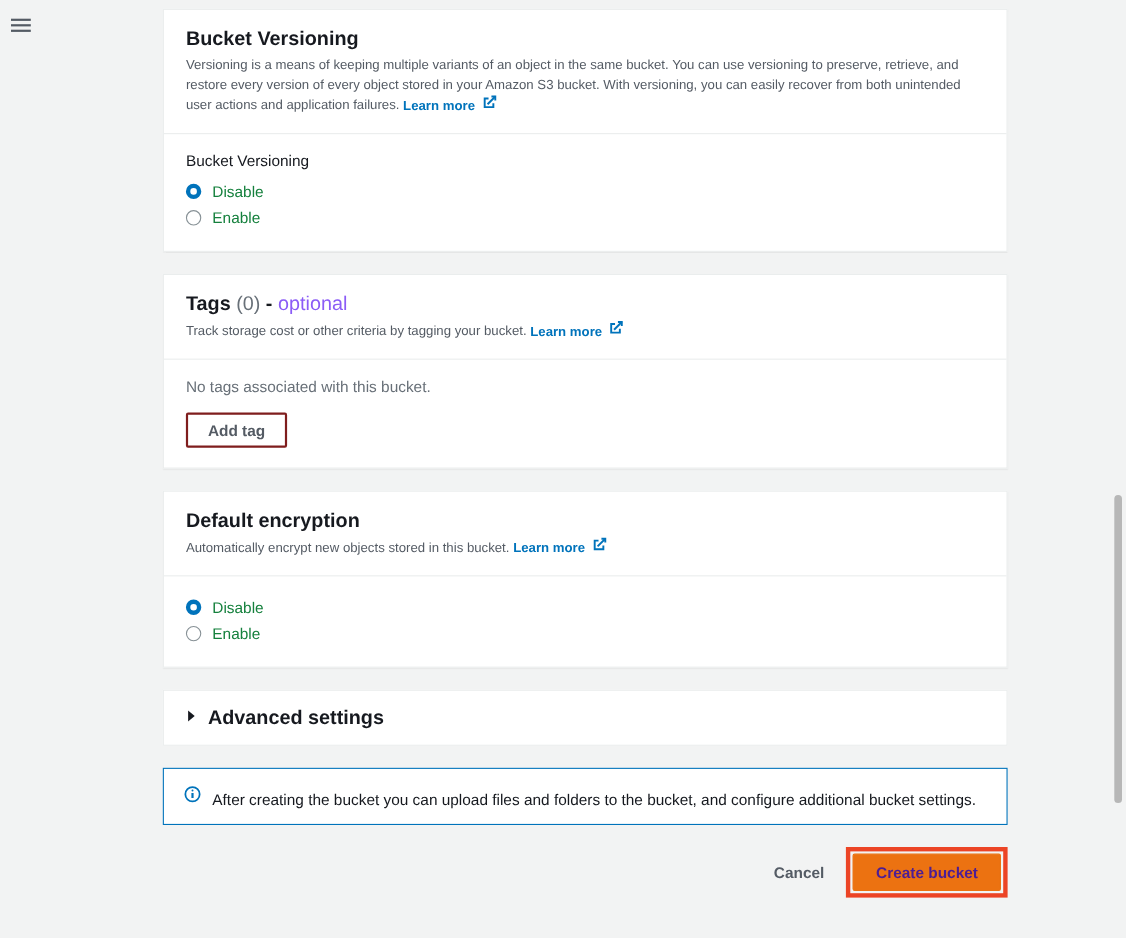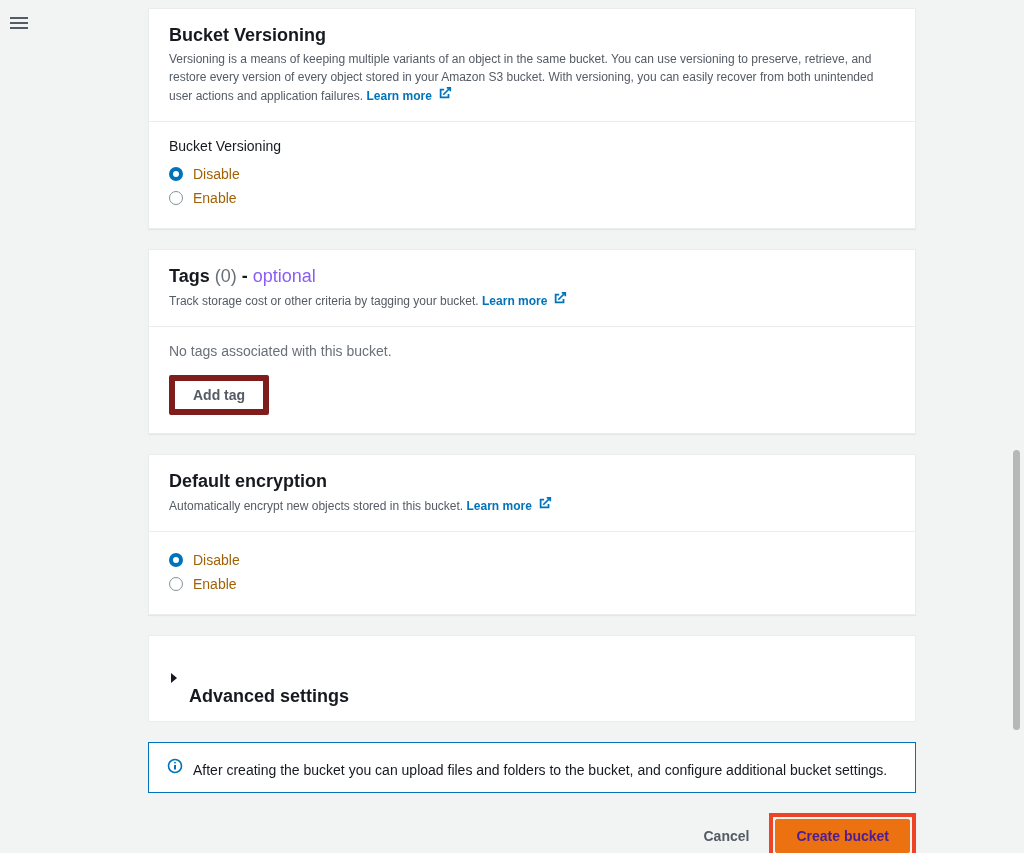--- a/index.html
+++ b/index.html
@@ -92,21 +92,21 @@
       margin-right: 10px;
       position: relative;
       cursor: pointer;
       background:#fff;
     }
     .radio-row input[type="radio"]:checked {
       border: 4px solid #0073bb;
     }
     .radio-row label {
       font-size: 14px;
-      color: #a16207;
+      color: #15803d;
       cursor: pointer;
     }
     .learn-link {
       color: #0073bb;
       font-weight: 700;
       font-size: inherit;
       text-decoration: none;
       display: inline-flex;
       align-items: center;
       gap: 6px;
@@ -115,21 +115,21 @@
       display: inline-block;
       vertical-align: middle;
     }
     .empty-text {
       font-size: 14px;
       color: #687078;
       margin-bottom: 16px;
     }
     .btn-outline {
       background: #fff;
-      border: 6px solid #7f1d1d;
+      border: 2px solid #7f1d1d;
       color: #545b64;
       font-size: 14px;
       font-weight: 700;
       padding: 6px 18px;
       cursor: pointer;
       border-radius: 2px;
     }
     .exp-panel {
       background: #fff;
       border: 1px solid #eaeded;
@@ -139,21 +139,20 @@
       align-items: center;
       cursor: pointer;
     }
     .exp-arrow {
       margin-right: 10px;
       display: inline-block;
     }
     .exp-title {
       font-size: 18px;
       font-weight: 700;
-      margin-top: 36px;
     }
     .info-box {
       background: #fff;
       border: 1px solid #0073bb;
       padding: 14px 18px;
       display: flex;
       align-items: flex-end;
       margin-bottom: 20px;
     }
     .info-icon {

